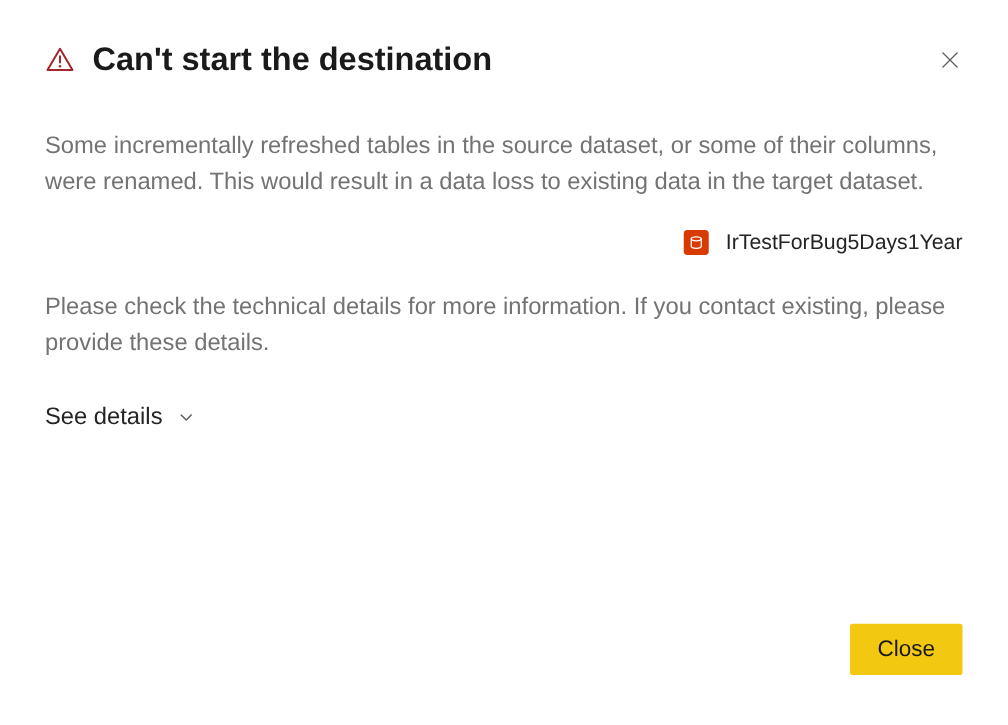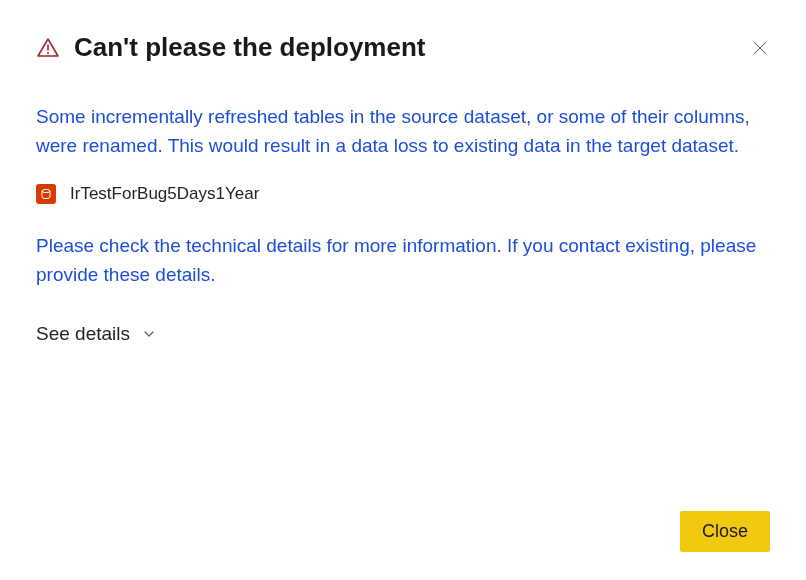--- a/index.html
+++ b/index.html
@@ -42,29 +42,30 @@
       right: 36px;
       width: 20px;
       height: 20px;
       cursor: pointer;
       display: flex;
       align-items: center;
       justify-content: center;
     }
     .body-text {
       font-size: 19px;
-      color: #1d4ed8;
+      color: #737373;
       line-height: 1.5;
       margin-bottom: 28px;
     }
     .dataset-row {
       display: flex;
       align-items: center;
       margin-bottom: 28px;
       margin-top: -4px;
+      justify-content: flex-end;
     }
     .dataset-icon {
       width: 20px;
       height: 20px;
       background: #d83b01;
       border-radius: 3px;
       display: flex;
       align-items: center;
       justify-content: center;
       margin-right: 14px;
@@ -82,21 +83,21 @@
       cursor: pointer;
       margin-top: 6px;
     }
     .chevron {
       margin-left: 12px;
       display: flex;
       align-items: center;
     }
     .footer {
       position: absolute;
-      bottom: 28px;
+      bottom: 40px;
       right: 36px;
     }
     .close-btn {
       background: #f2c811;
       border: none;
       padding: 10px 22px;
       font-size: 18px;
       font-family: inherit;
       color: #1a1a1a;
       cursor: pointer;
@@ -109,21 +110,21 @@
 <div class="dialog">
 
   <div class="header-row">
     <span class="warning-icon">
       <svg width="24" height="24" viewBox="0 0 24 24" fill="none">
         <path d="M12 3 L22 20 L2 20 Z" stroke="#a4262c" stroke-width="1.6" fill="none" stroke-linejoin="round"></path>
         <line x1="12" y1="9" x2="12" y2="14" stroke="#a4262c" stroke-width="1.6" stroke-linecap="round"></line>
         <circle cx="12" cy="17" r="1" fill="#a4262c"></circle>
       </svg>
     </span>
-    <h1 class="title">Can't please the deployment</h1>
+    <h1 class="title">Can't start the destination</h1>
   </div>
 
   <div class="close-x">
     <svg width="14" height="14" viewBox="0 0 14 14">
       <line x1="1" y1="1" x2="13" y2="13" stroke="#605e5c" stroke-width="1"></line>
       <line x1="13" y1="1" x2="1" y2="13" stroke="#605e5c" stroke-width="1"></line>
     </svg>
   </div>
 
   <p class="body-text">Some incrementally refreshed tables in the source dataset, or some of their columns, were renamed. This would result in a data loss to existing data in the target dataset.</p>

